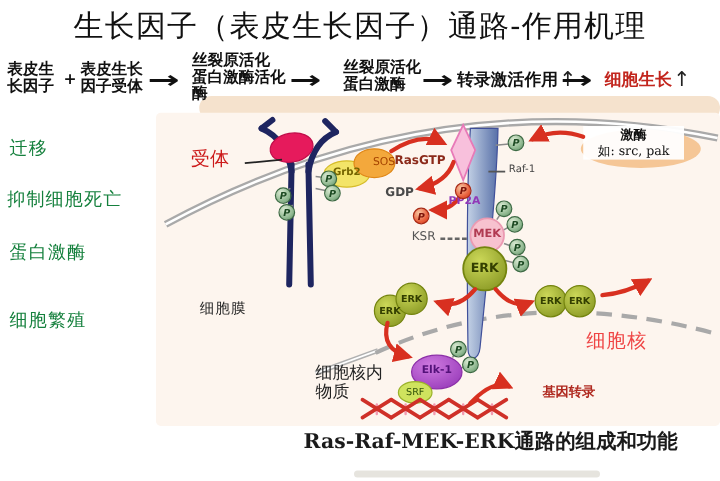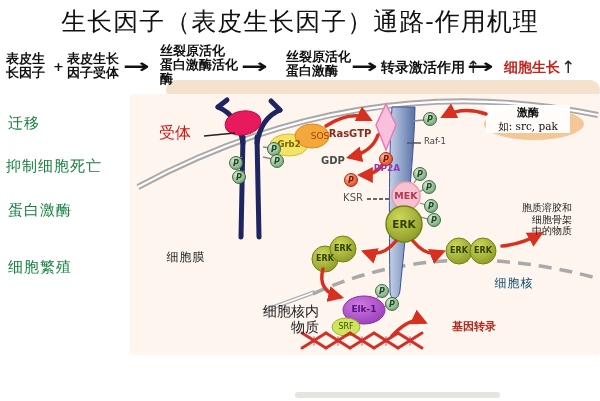--- a/index.html
+++ b/index.html
@@ -15,21 +15,21 @@
   .fi{position:absolute;font-size:13px;font-weight:bold;color:#111;line-height:14px;}
   .pre{white-space:pre-line;}
   .arrow{position:absolute;font-size:20px;font-weight:bold;color:#111;
          transform:scaleX(1.6);transform-origin:left center;line-height:18px;}
   .up{font-size:17px;font-weight:normal;color:#222;vertical-align:-1px;margin-left:1px;}
   .red{color:#c2251d;}
   .ll{position:absolute;font-size:15px;font-weight:normal;color:#15803d;letter-spacing:1px;}
   .diagram{position:absolute;left:130px;top:95px;width:470px;height:260px;}
   .diagram svg{position:absolute;left:0;top:0;}
   .lbl{position:absolute;color:#222;line-height:1.15;transform:translate(-50%,-50%);
-       text-align:right;white-space:pre-line;}
+       text-align:left;white-space:pre-line;}
   .p{position:absolute;width:14px;height:14px;border-radius:50%;transform:translate(-50%,-50%);
      background:radial-gradient(circle at 35% 30%,#dcebd4,#8fb890 62%,#5c8a62);
      border:1px solid #3d6a44;color:#1c4a22;font-size:8px;font-weight:bold;font-style:italic;
      text-align:center;line-height:13px;box-sizing:border-box;}
   .p.redp{background:radial-gradient(circle at 35% 30%,#f8c8a4,#e8603c 62%,#d03820);
      border-color:#a82a16;color:#7c1208;}
   .caption{position:absolute;left:253px;top:356px;font-family:"DejaVu Serif","Liberation Serif",serif;
      font-size:17px;font-weight:bold;color:#1a1a1a;}
   .smudge{position:absolute;left:295px;top:392px;width:205px;height:6px;border-radius:3px;
      background:rgba(200,195,182,.45);}
@@ -195,36 +195,35 @@
     <div class="lbl" style="left:276px;top:101px;font-size:9.5px;font-weight:bold;color:#b13a52">MEK</div>
     <div class="lbl" style="left:274px;top:129px;font-size:10.5px;font-weight:bold;color:#333f00">ERK</div>
     <div class="lbl" style="left:195px;top:164px;font-size:8px;font-weight:bold;color:#333f00">ERK</div>
     <div class="lbl" style="left:213px;top:154px;font-size:8px;font-weight:bold;color:#333f00">ERK</div>
     <div class="lbl" style="left:329px;top:156px;font-size:8px;font-weight:bold;color:#333f00">ERK</div>
     <div class="lbl" style="left:353px;top:156px;font-size:8px;font-weight:bold;color:#333f00">ERK</div>
     <div class="lbl" style="left:234px;top:214px;font-size:9px;font-weight:bold;color:#54127a">Elk-1</div>
     <div class="lbl" style="left:216px;top:232px;font-size:8px;font-weight:normal;color:#33540a">SRF</div>
     <div class="lbl" style="left:398px;top:18px;font-size:11px;font-weight:bold;color:#111">激酶</div>
     <div class="lbl" style="left:398px;top:31px;font-size:10.5px;color:#111;font-family:'DejaVu Serif',serif">如: src, pak</div>
-    <div class="lbl" style="left:414px;top:124px;font-size:10px;color:#222">胞质溶胶和细胞骨架
-中的物质</div>
-    <div class="lbl" style="left:384px;top:189px;font-size:12px;color:#0c4a6e;letter-spacing:1px">细胞核</div>
+    <div class="lbl" style="left:384px;top:189px;font-size:16px;color:#ef4444;letter-spacing:1px">细胞核</div>
     <div class="lbl" style="left:161px;top:224px;font-size:14px;color:#222">细胞核内
 物质</div>
     <div class="lbl" style="left:344px;top:232px;font-size:11px;font-weight:bold;color:#b02a20">基因转录</div>
 
     <div class="p" style="left:106px;top:68px">P</div>
     <div class="p" style="left:109px;top:82px">P</div>
     <div class="p" style="left:144px;top:54px">P</div>
     <div class="p" style="left:147px;top:66px">P</div>
     <div class="p" style="left:300px;top:24px">P</div>
     <div class="p" style="left:290px;top:79px">P</div>
     <div class="p" style="left:299px;top:92px">P</div>
     <div class="p" style="left:301px;top:111px">P</div>
     <div class="p" style="left:304px;top:125px">P</div>
     <div class="p" style="left:252px;top:196px">P</div>
     <div class="p" style="left:262px;top:209px">P</div>
     <div class="p redp" style="left:256px;top:64px">P</div>
     <div class="p redp" style="left:221px;top:85px">P</div>
   </div>
 
+  <div class="caption">Ras-Raf-MEK-ERK通路的组成和功能</div>
   <div class="smudge"></div>
 </div>
 
 </body></html>

